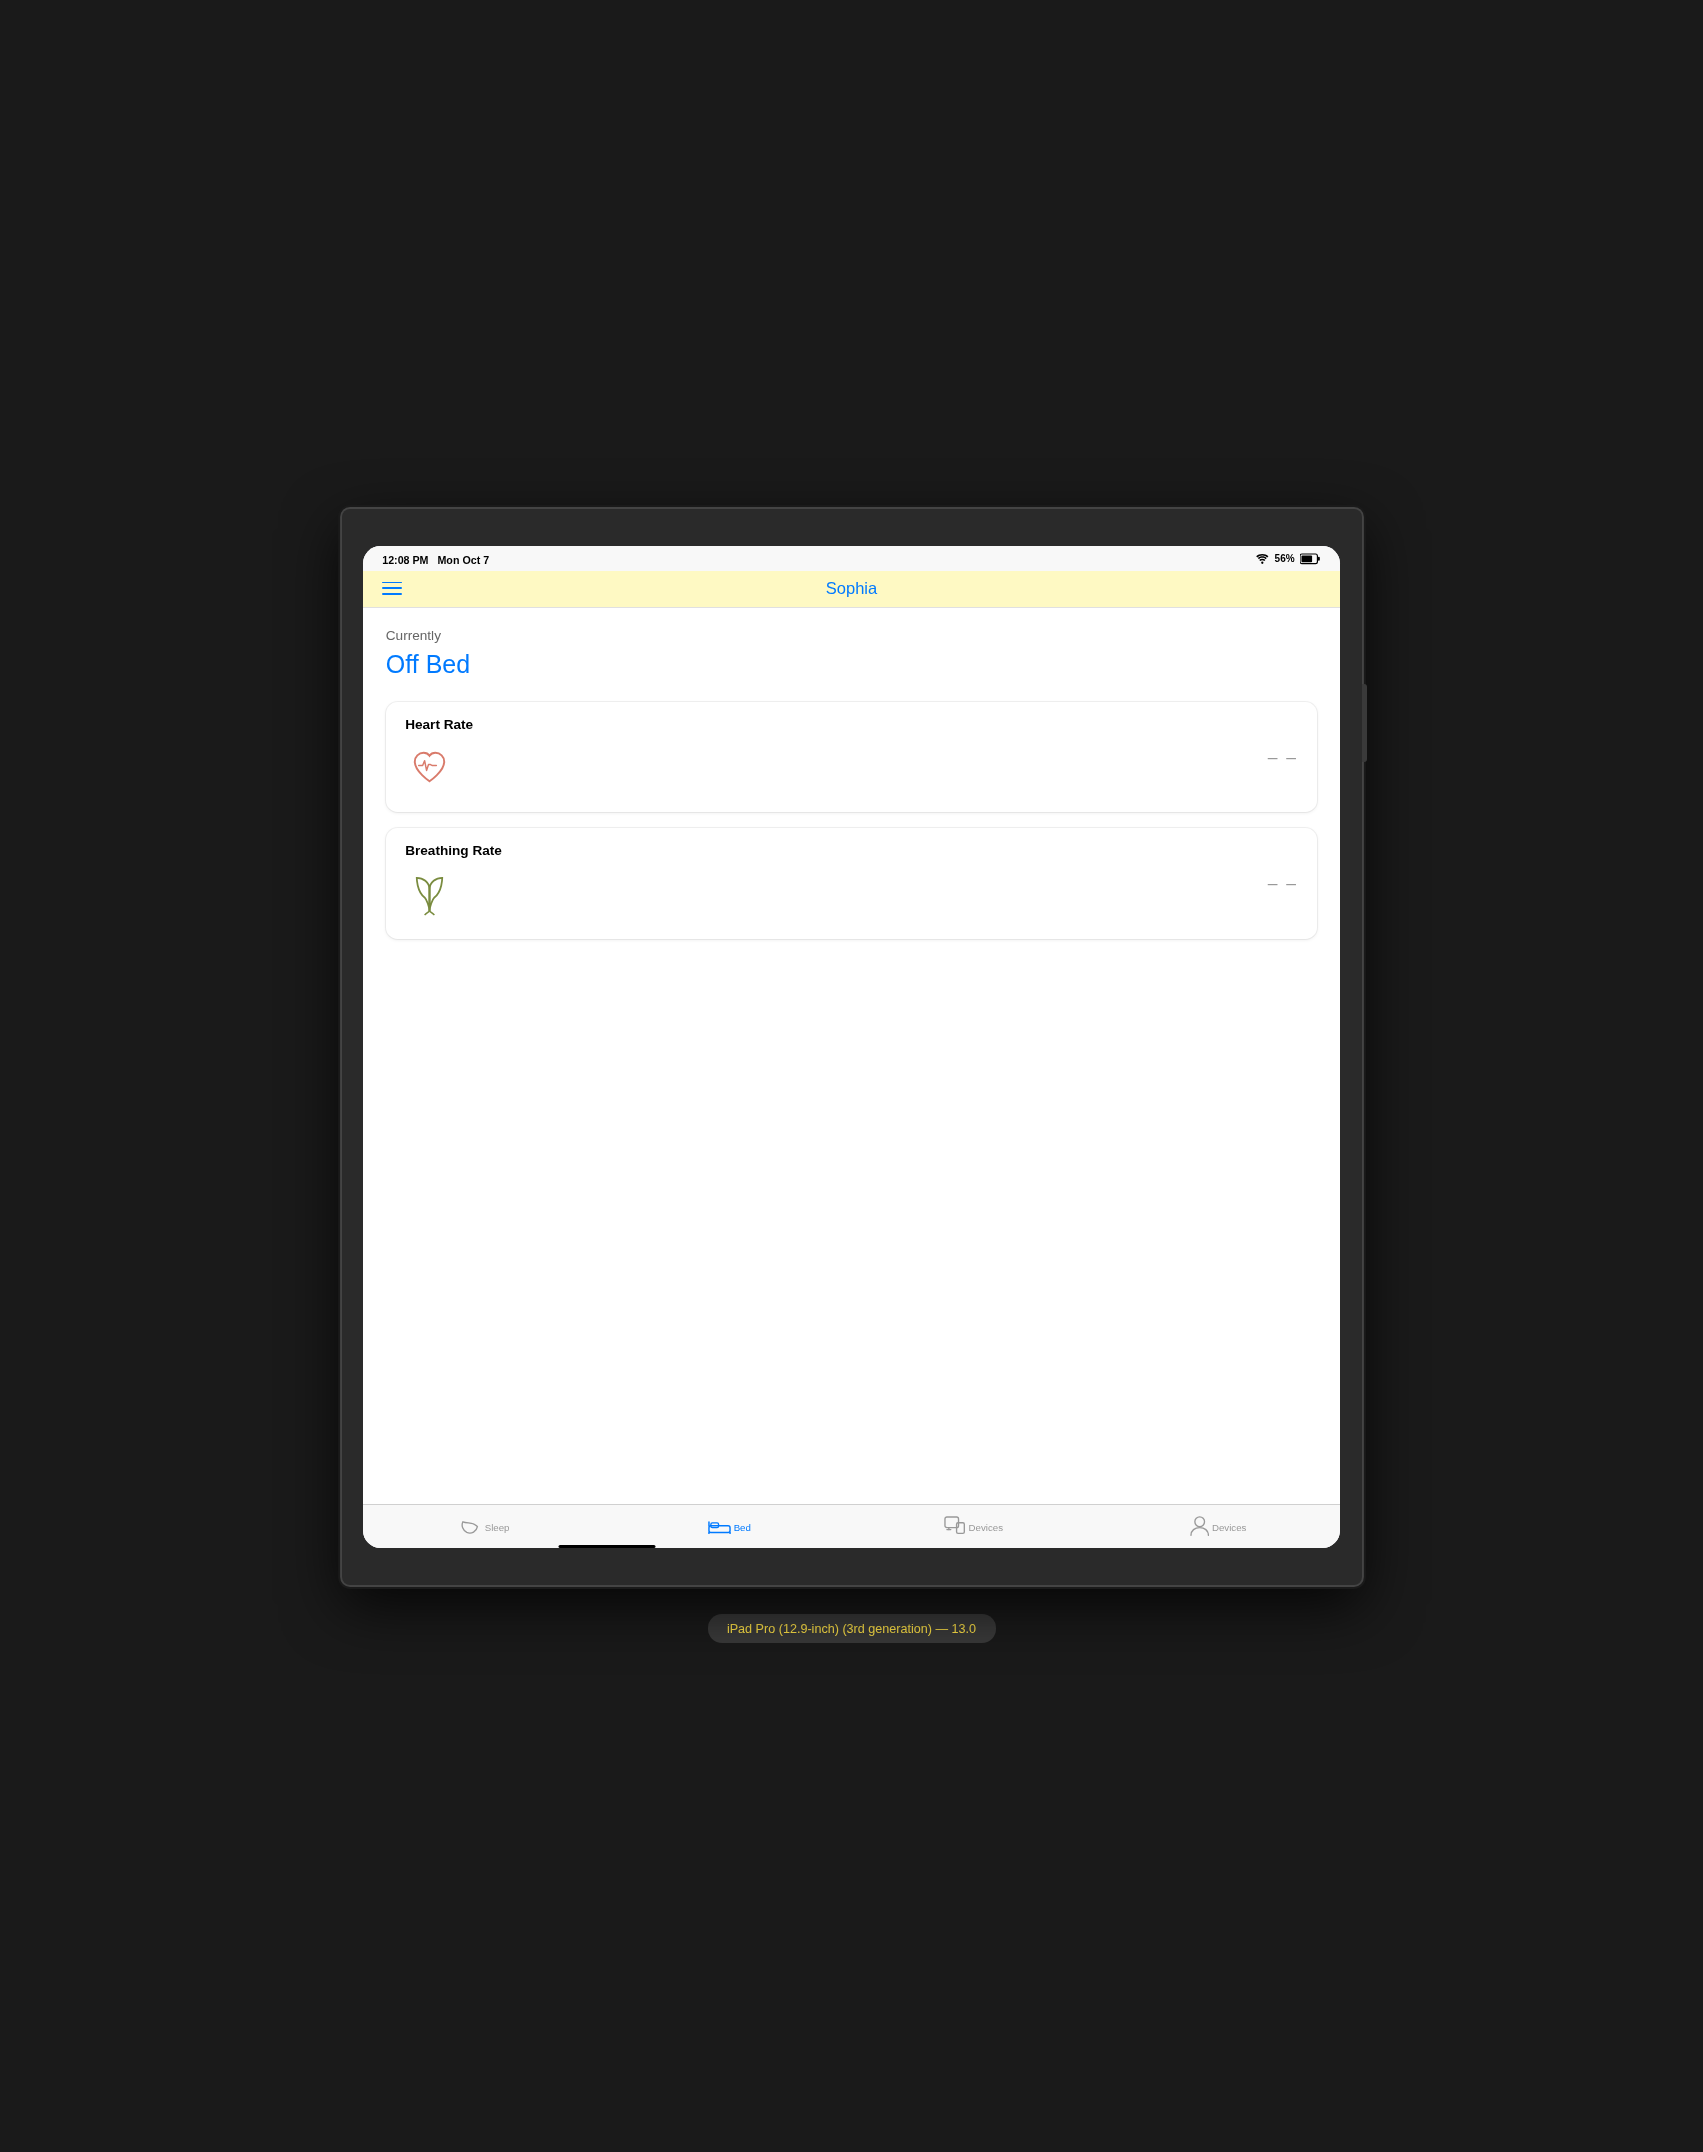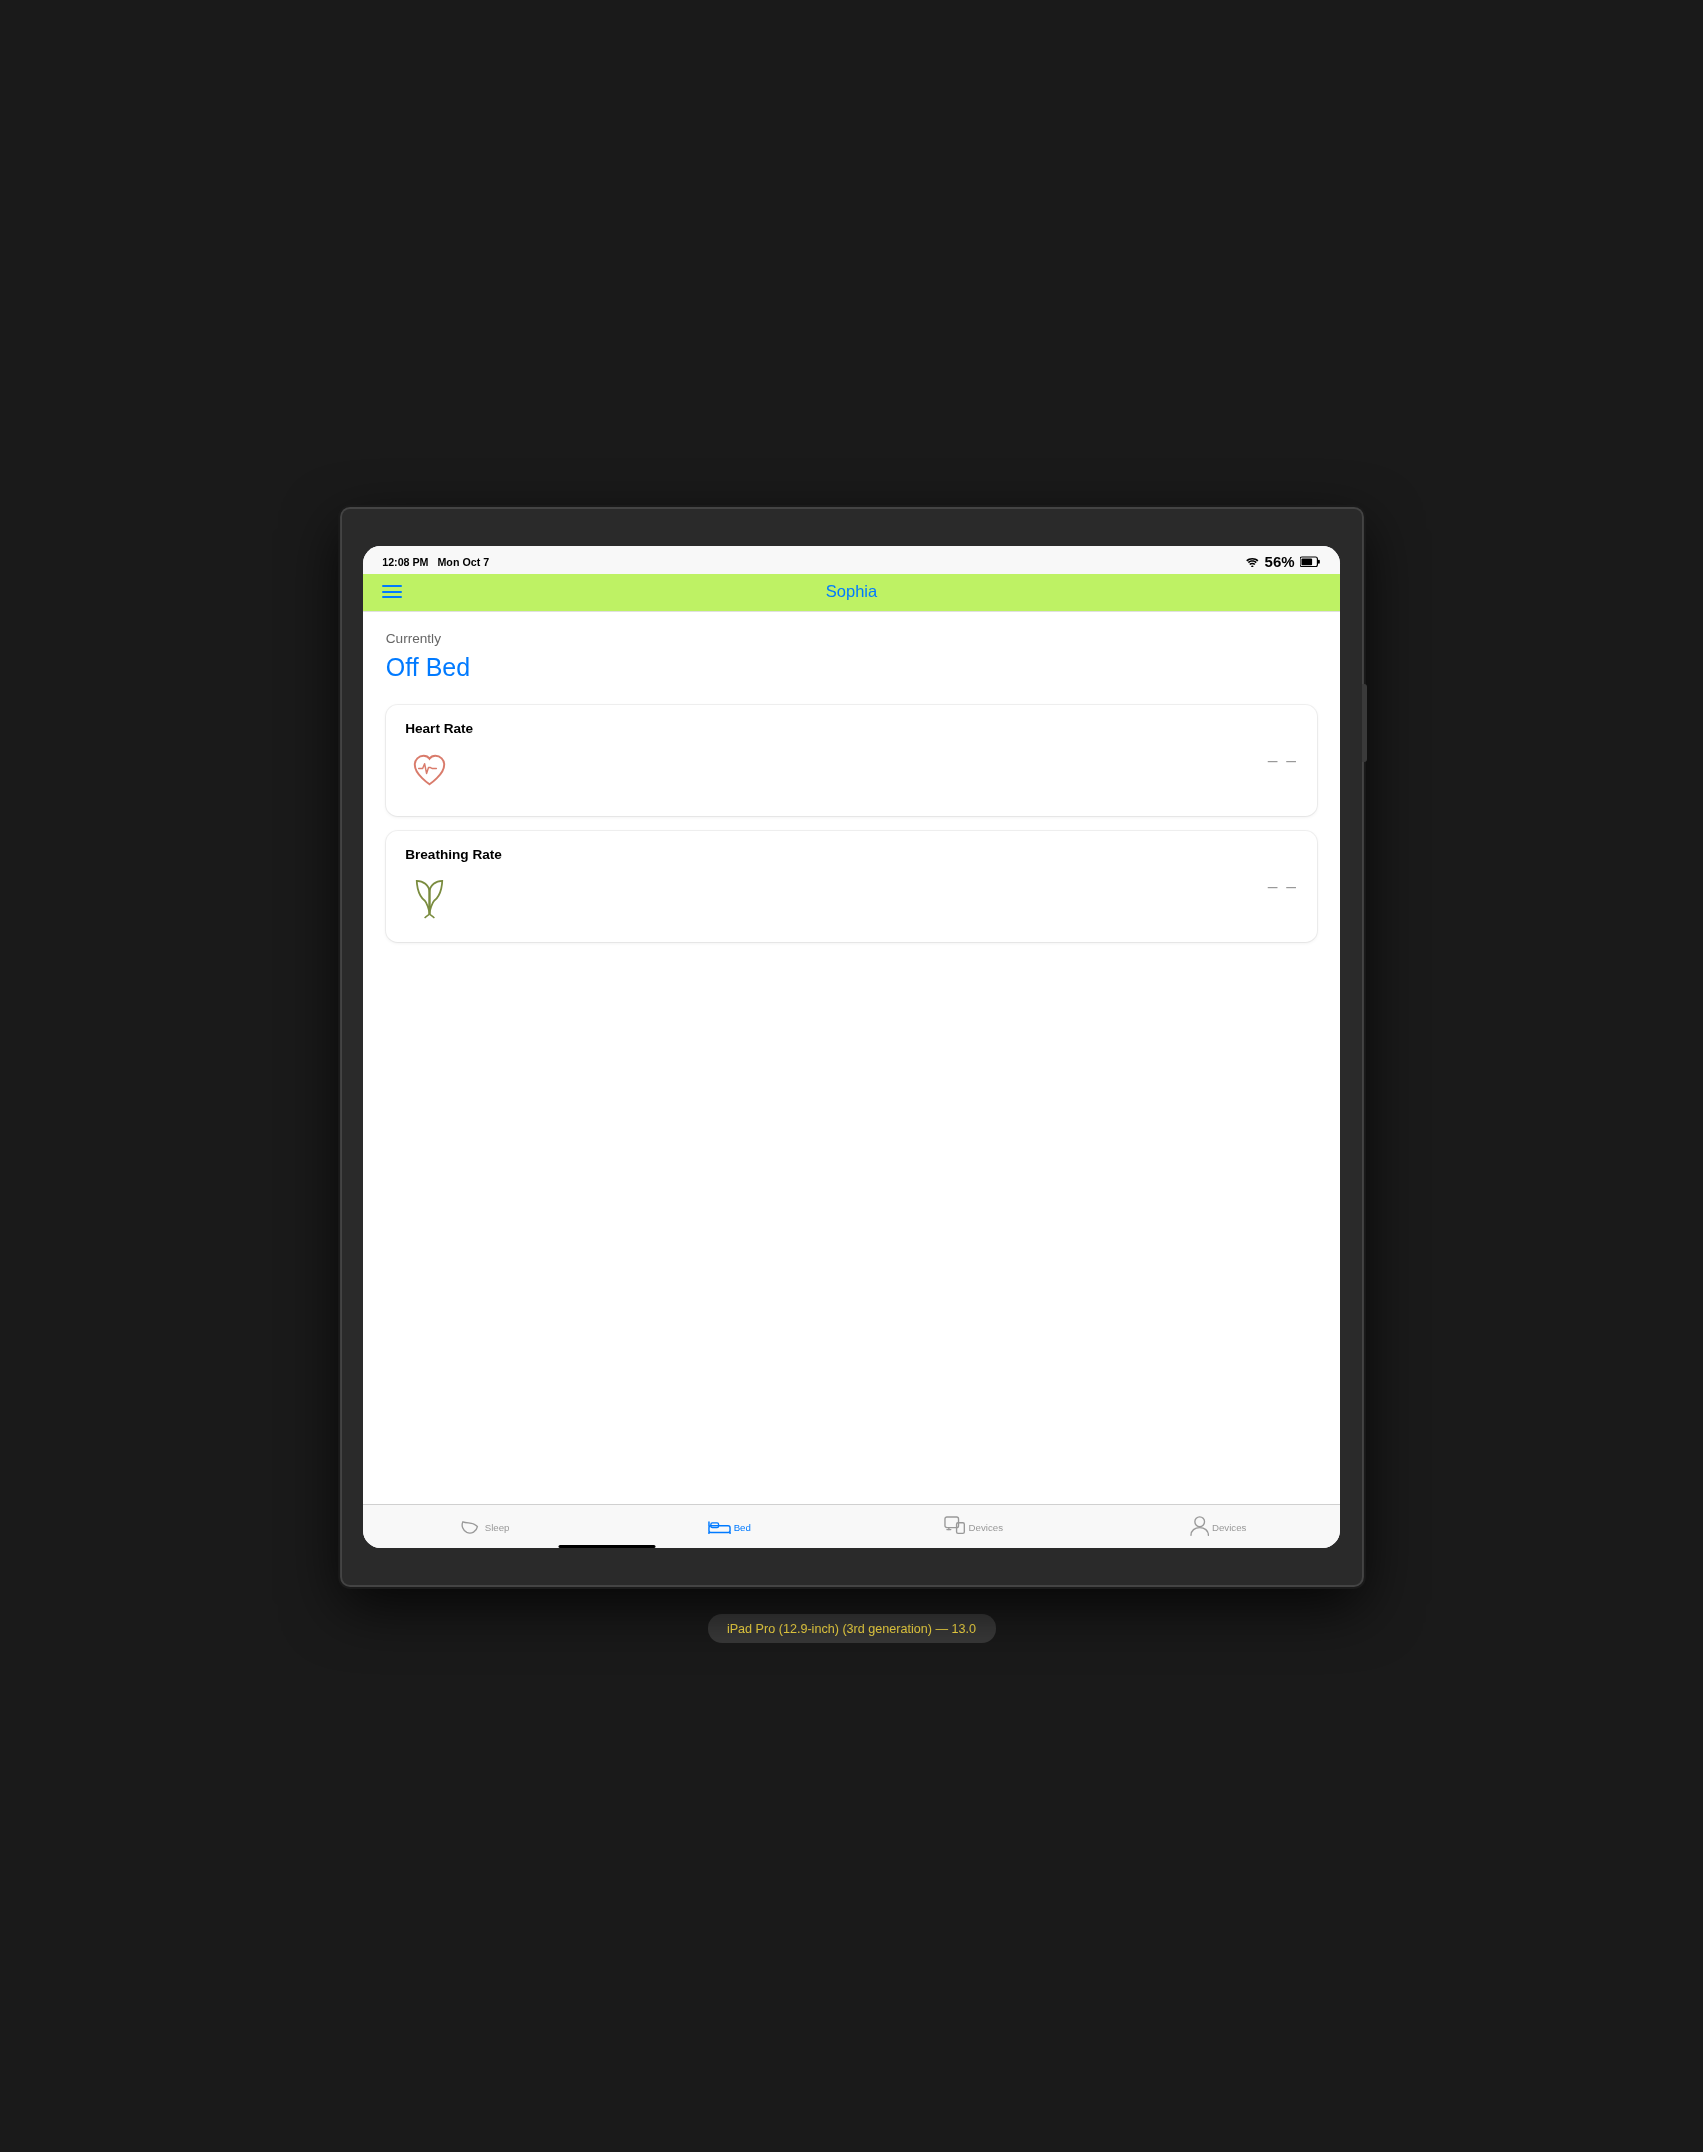--- a/index.html
+++ b/index.html
@@ -56,26 +56,26 @@
       align-items: center;
       font-size: 10.7px;
       font-weight: 600;
       color: #000;
       flex-shrink: 0;
     }
 
     .status-icons {
       display: flex;
       gap: 4.9px;
-      font-size: 15px;
+      font-size: 10px;
     }
 
     
     .nav-bar {
-      background: #bef264;
+      background: #fef9c3;
       border-bottom: 1px solid #e0e0e0;
       padding: 7.8px 19.4px 9.7px;
       display: flex;
       align-items: center;
       justify-content: center;
       position: relative;
       flex-shrink: 0;
     }
 
     .nav-menu-icon {

